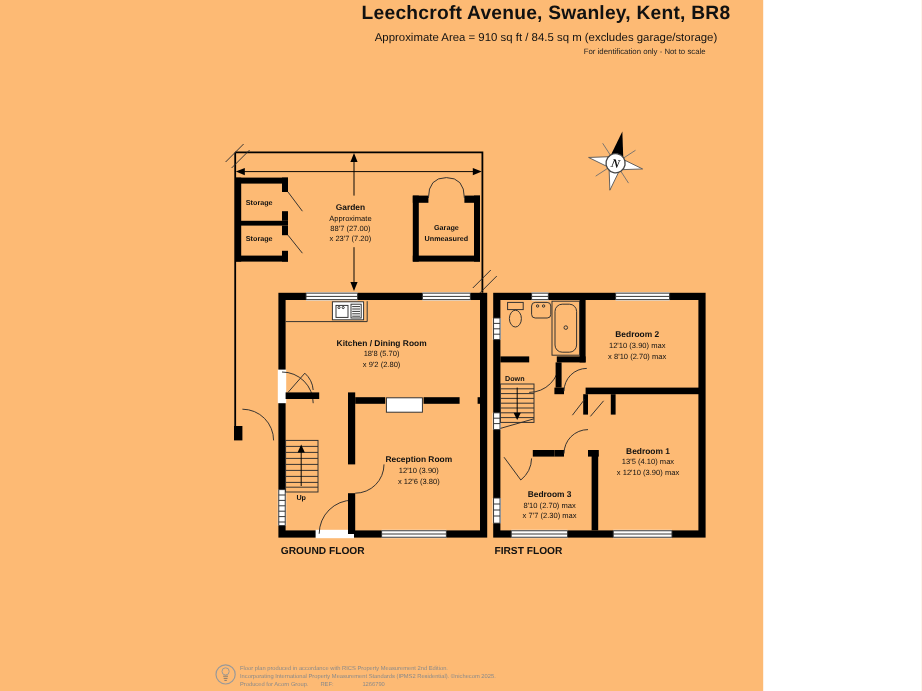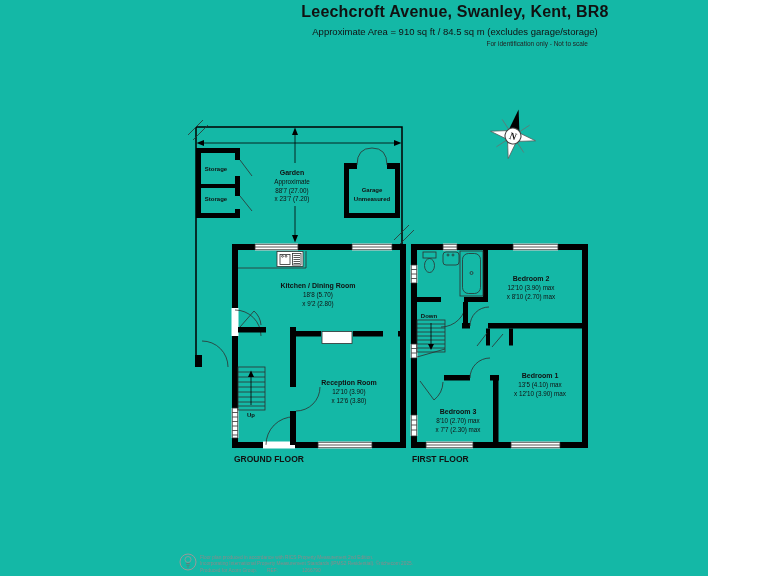--- a/index.html
+++ b/index.html
@@ -1,16 +1,16 @@
 <!DOCTYPE html>
 <html><head>
 <meta charset="utf-8">
 <style>
   html,body{margin:0;padding:0;background:#fff;}
-  #page{position:relative;width:708px;height:576px;background:#14b8a6;overflow:hidden;
+  #page{position:relative;width:636px;height:576px;background:#fdba74;overflow:hidden;
         font-family:"Liberation Sans",sans-serif;color:#111;}
   .hdr-title{position:absolute;left:148px;top:3px;width:614px;text-align:center;
              font-size:16px;font-weight:bold;letter-spacing:.2px;}
   .hdr-sub{position:absolute;left:148px;top:26px;width:614px;text-align:center;font-size:9.5px;}
   .hdr-disc{position:absolute;left:288px;top:40px;width:300px;text-align:right;font-size:6.5px;color:#222;}
   svg{position:absolute;left:0;top:0;}
   .wall{fill:#000;}
   .owall{fill:none;stroke:#000;stroke-width:6;}
   .fence{fill:none;stroke:#000;stroke-width:1.5;}
   .thin{fill:none;stroke:#2e2e2e;stroke-width:0.8;}

